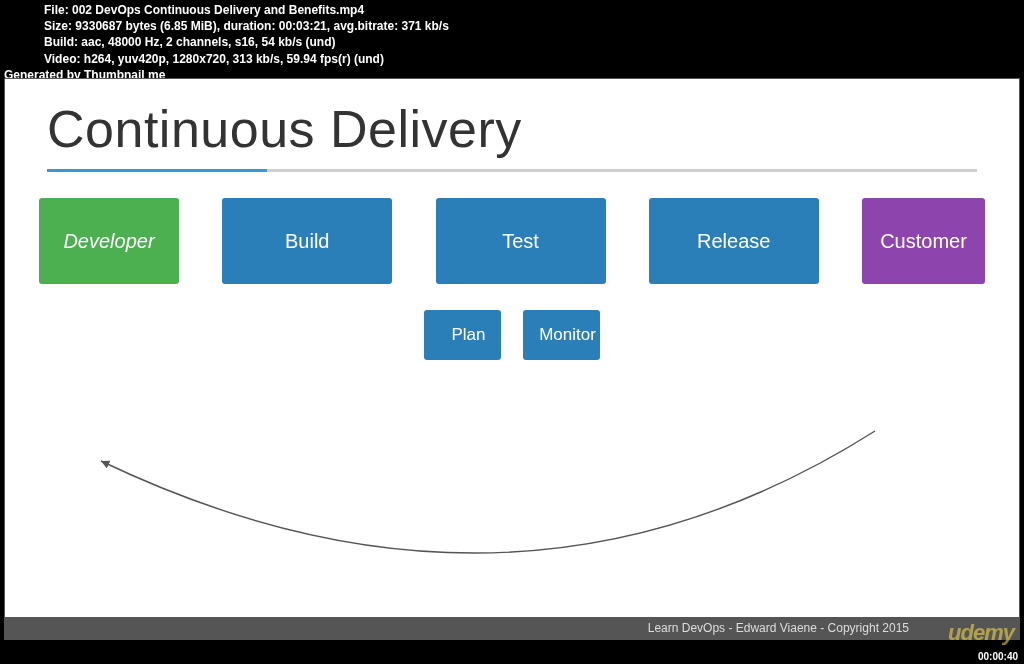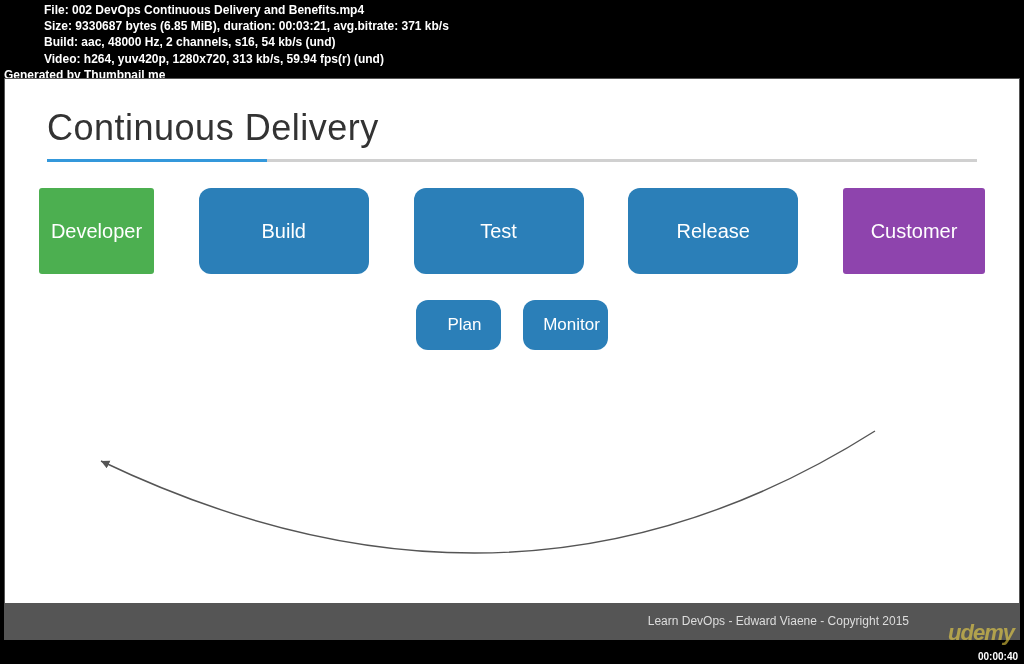--- a/index.html
+++ b/index.html
@@ -32,26 +32,25 @@
       background: #fff;
       border: 1px solid #555;
     }
     .slide-inner {
       width: 100%;
       height: 100%;
       position: relative;
       padding: 20px 42px;
     }
     .slide-title {
-      font-size: 36px;
+      font-size: 52px;
       font-weight: 300;
       color: #333;
       letter-spacing: 0.5px;
       font-family: "Helvetica Neue", Helvetica, Arial, sans-serif;
-      margin-top: 8px;
     }
     .title-rule {
       height: 3px;
       background: linear-gradient(to right, #3498db, #3498db 220px, #d0d0d0 220px, #d0d0d0);
       margin-top: 10px;
       margin-bottom: 26px;
       width: 100%;
     }
     .subtitle {
       font-size: 24px;
@@ -74,46 +73,46 @@
       display: flex;
       align-items: center;
       justify-content: center;
       color: #fff;
       font-size: 20px;
       font-weight: 300;
       border-radius: 3px;
       height: 86px;
       font-family: "Helvetica Neue", Helvetica, Arial, sans-serif;
     }
-    .box.green { background: #4caf50; width: 115px; }
-    .box.blue { background: #2b7fb8; width: 170px; border-radius: 12px; }
-    .box.purple { background: #8e44ad; width: 142px; }
+    .box.green { background: #4caf50; width: 140px; font-style: italic; }
+    .box.blue { background: #2b7fb8; width: 170px; }
+    .box.purple { background: #8e44ad; width: 123px; }
     .sub-row {
       display: flex;
       justify-content: center;
       gap: 22px;
       margin-top: 26px;
     }
-    .box.small { width: 85px; height: 50px; font-size: 17px; padding-left: 12px; }
+    .box.small { width: 77px; height: 50px; font-size: 17px; padding-left: 12px; }
     
     .feedback-arc {
       position: absolute;
       top: 340px;
       left: 40px;
       width: 900px;
       height: 200px;
       pointer-events: none;
     }
     
     .slide-footer {
       position: absolute;
       bottom: 0;
       left: 0;
       right: 0;
-      height: 36px;
+      height: 22px;
       background: #555;
       color: #ddd;
       font-size: 12px;
       display: flex;
       align-items: center;
       justify-content: flex-end;
       padding: 0 110px 0 12px;
       font-family: "Helvetica Neue", Helvetica, Arial, sans-serif;
     }
     

